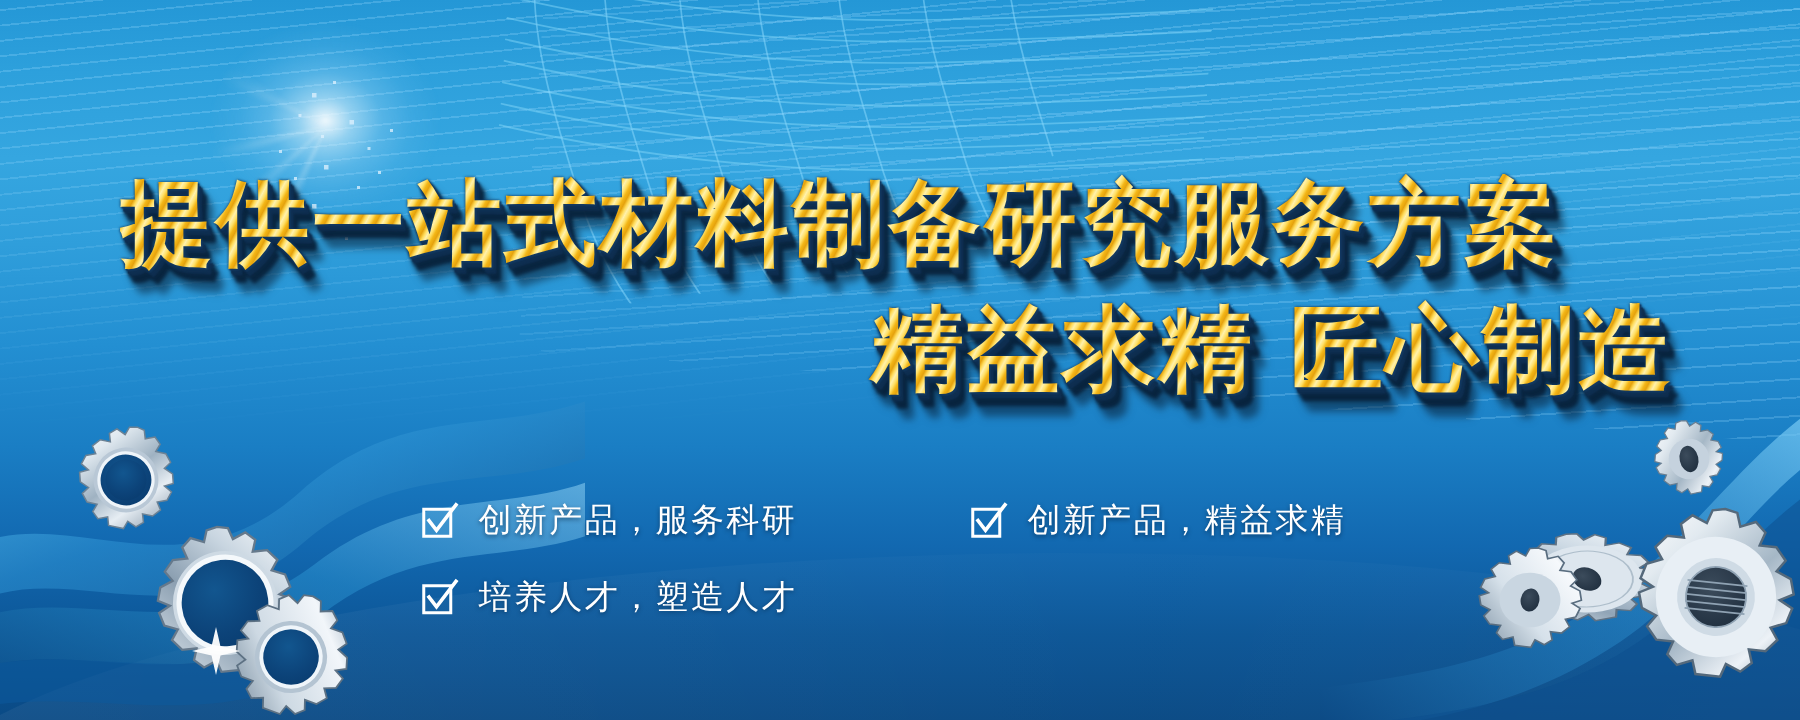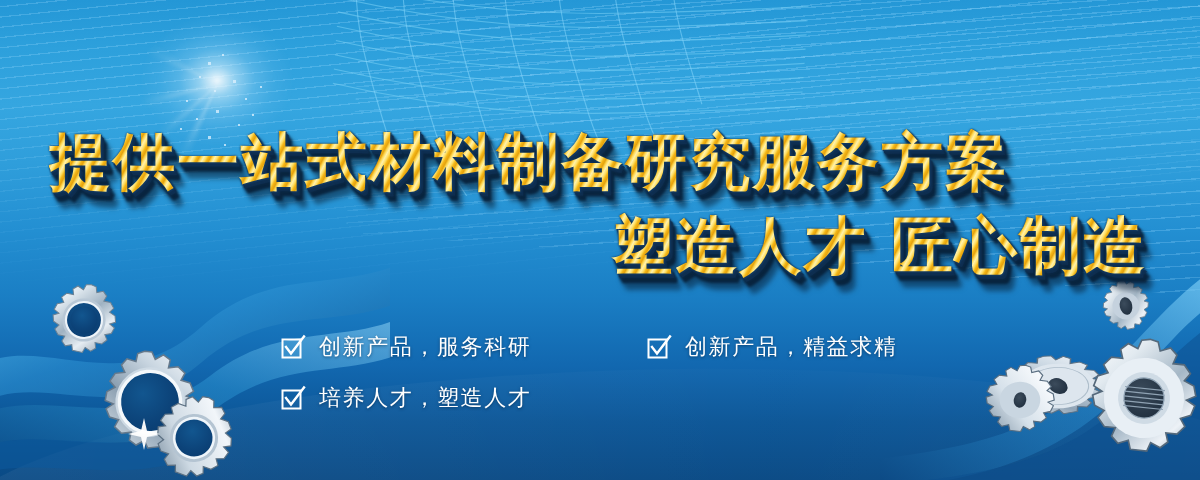--- a/index.html
+++ b/index.html
@@ -118,22 +118,22 @@
     background: linear-gradient(100deg, rgba(255,255,255,0.10), rgba(255,255,255,0.02) 60%, rgba(255,255,255,0.08));
     transform: rotate(-1.6deg);
     border-radius: 50% 50% 0 0 / 100% 100% 0 0;
     opacity: .55;
   }
 
   
   .headline-wrap {
     position: absolute;
     left: 0; right: 0;
-    top: 129px;
-    padding: 0 49px;
+    top: 116px;
+    padding: 0 80px;
   }
   .headline, .subheadline {
     margin: 0;
     font-weight: 700;
     letter-spacing: 2px;
     line-height: 1.06;
     font-size: 62px;
     white-space: nowrap;
     color: #f5c518;
     background-image: repeating-linear-gradient(
@@ -396,21 +396,21 @@
         <g stroke="#8fa2b3" stroke-width="1">
           <circle r="17" fill="none"></circle>
           <path d="M-17,-4 L17,-4 M-17,0 L17,0 M-17,4 L17,4 M-17,8 L17,8 M-17,-8 L17,-8"></path>
         </g>
       </g>
     </svg>
   </div>
 
   <div class="headline-wrap">
     <h1 class="headline">提供一站式材料制备研究服务方案</h1>
-    <h2 class="subheadline">塑造人才 匠心制造</h2>
+    <h2 class="subheadline">精益求精 匠心制造</h2>
   </div>
 
   <div class="features">
     <div class="feature-row">
       <div class="feature slot-a">
         <svg class="check-icon" width="26" height="26" viewBox="0 0 26 26">
           <rect x="2.5" y="5.5" width="18" height="18" fill="none" stroke="#ffffff" stroke-width="2"></rect>
           <path d="M6 13 L11 19.5 L24 2.5" fill="none" stroke="#ffffff" stroke-width="2.4" stroke-linecap="square"></path>
         </svg>
         <span>创新产品，服务科研</span>

